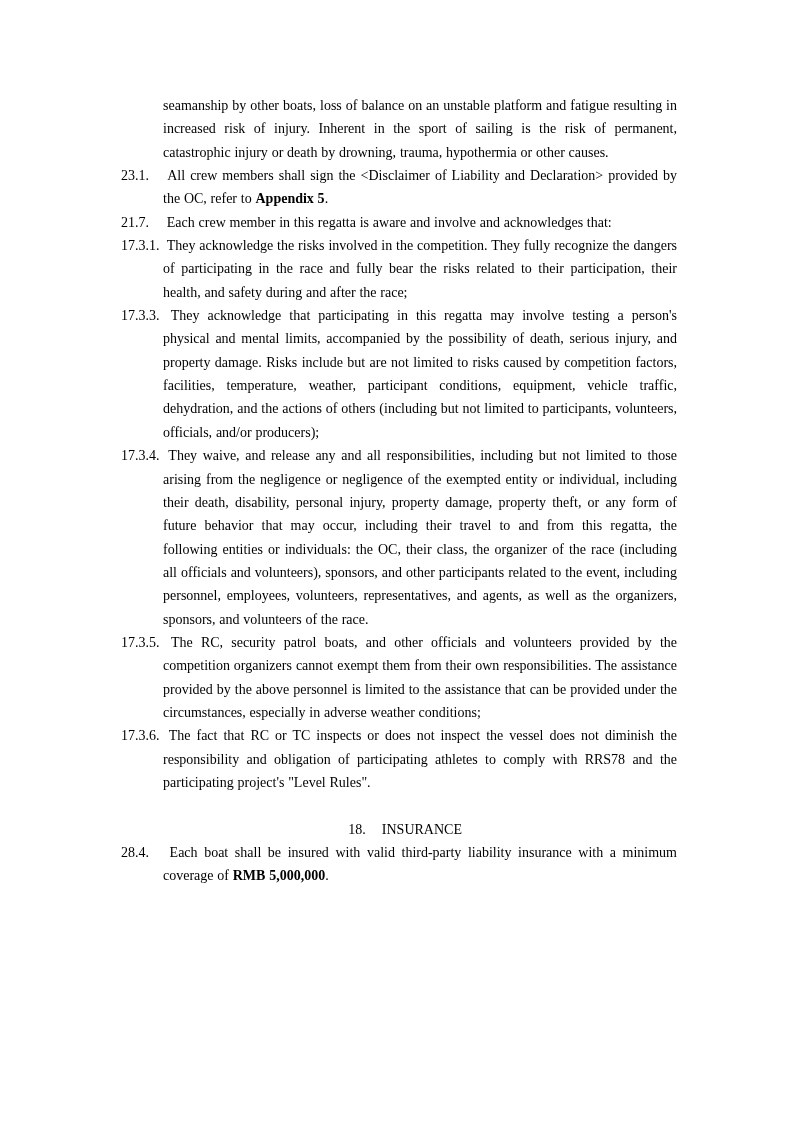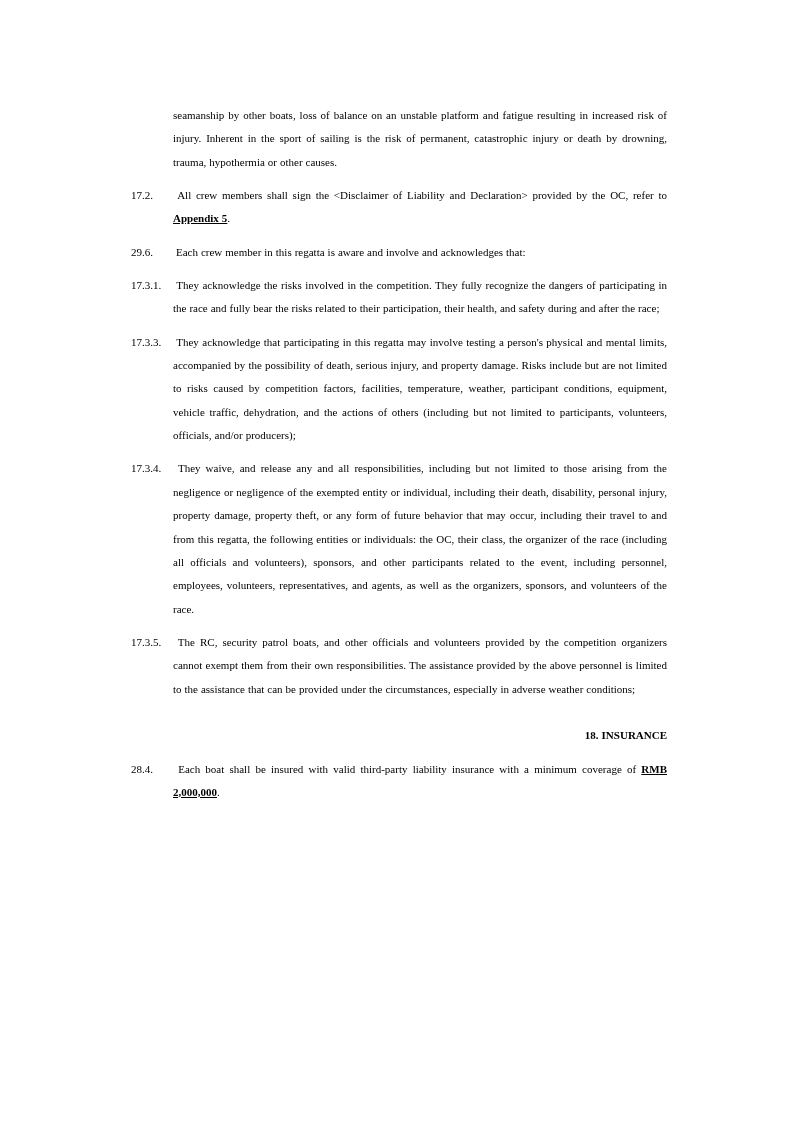--- a/index.html
+++ b/index.html
@@ -12,61 +12,60 @@
     width: 794px;
     height: 1124px;
     background: #ffffff;
     color: #000000;
     font-family: "Liberation Serif", "DejaVu Serif", serif;
     box-sizing: border-box;
     padding: 94px 117px 0 121px;
     overflow: hidden;
   }
   .para {
-    margin: 10px;
-    font-size: 11px;
+    margin: 0;
+    font-size: 14px;
     line-height: 23.35px;
     text-align: justify;
     word-spacing: 0.02em;
   }
   .hang {
     padding-left: 42px;
   }
   .num {
     display: inline-block;
     min-width: 42px;
     margin-left: -42px;
   }
   .emph {
     font-weight: bold;
-    text-decoration: underline;
   }
   .heading {
-    font-weight: bold;
+    font-weight: normal;
     margin-top: 23.35px;
-    text-align: right;
+    text-align: center;
   }
 </style>
 </head>
 <body>
 
 <div class="doc-page">
 
   <p class="para hang">
     <span>seamanship by other boats, loss of balance on an unstable platform and fatigue resulting in increased risk of injury. Inherent in the sport of sailing is the risk of permanent, catastrophic injury or death by drowning, trauma, hypothermia or other causes.</span>
   </p>
 
   <p class="para hang">
-    <span class="num">17.2.</span>
+    <span class="num">23.1.</span>
     <span>All crew members shall sign the &lt;Disclaimer of Liability and Declaration&gt; provided by the OC, refer to</span>
     <span class="emph">Appendix 5</span><span>.</span>
   </p>
 
   <p class="para hang">
-    <span class="num">29.6.</span>
+    <span class="num">21.7.</span>
     <span>Each crew member in this regatta is aware and involve and acknowledges that:</span>
   </p>
 
   <p class="para hang">
     <span class="num">17.3.1.</span>
     <span>They acknowledge the risks involved in the competition. They fully recognize the dangers of participating in the race and fully bear the risks related to their participation, their health, and safety during and after the race;</span>
   </p>
 
 
   <p class="para hang">
@@ -77,25 +76,29 @@
   <p class="para hang">
     <span class="num">17.3.4.</span>
     <span>They waive, and release any and all responsibilities, including but not limited to those arising from the negligence or negligence of the exempted entity or individual, including their death, disability, personal injury, property damage, property theft, or any form of future behavior that may occur, including their travel to and from this regatta, the following entities or individuals: the OC, their class, the organizer of the race (including all officials and volunteers), sponsors, and other participants related to the event, including personnel, employees, volunteers, representatives, and agents, as well as the organizers, sponsors, and volunteers of the race.</span>
   </p>
 
   <p class="para hang">
     <span class="num">17.3.5.</span>
     <span>The RC, security patrol boats, and other officials and volunteers provided by the competition organizers cannot exempt them from their own responsibilities. The assistance provided by the above personnel is limited to the assistance that can be provided under the circumstances, especially in adverse weather conditions;</span>
   </p>
 
+  <p class="para hang">
+    <span class="num">17.3.6.</span>
+    <span>The fact that RC or TC inspects or does not inspect the vessel does not diminish the responsibility and obligation of participating athletes to comply with RRS78 and the participating project's "Level Rules".</span>
+  </p>
 
   <p class="para hang heading">
     <span class="num">18.</span>
     <span>INSURANCE</span>
   </p>
 
   <p class="para hang">
     <span class="num">28.4.</span>
     <span>Each boat shall be insured with valid third-party liability insurance with a minimum coverage of</span>
-    <span class="emph">RMB 2,000,000</span><span>.</span>
+    <span class="emph">RMB 5,000,000</span><span>.</span>
   </p>
 
 </div>
 
 </body></html>

